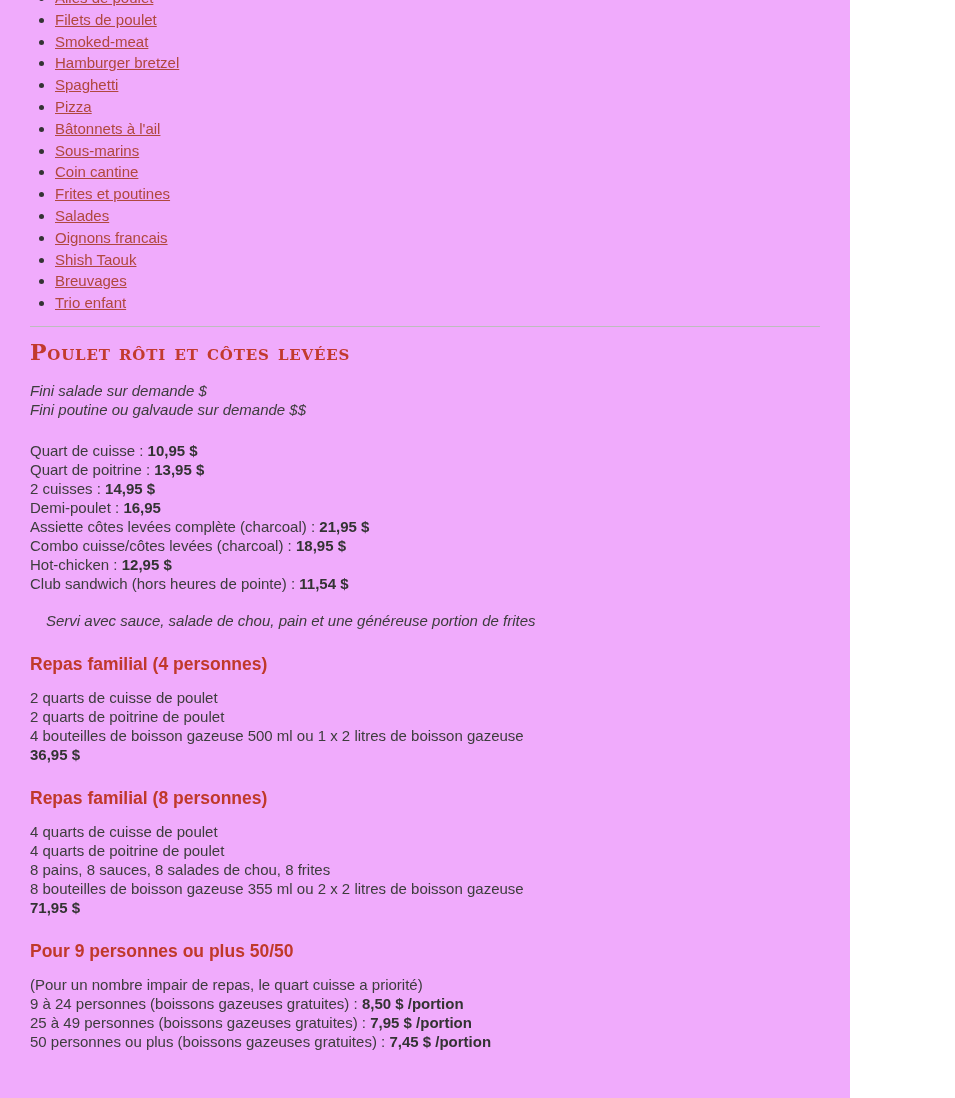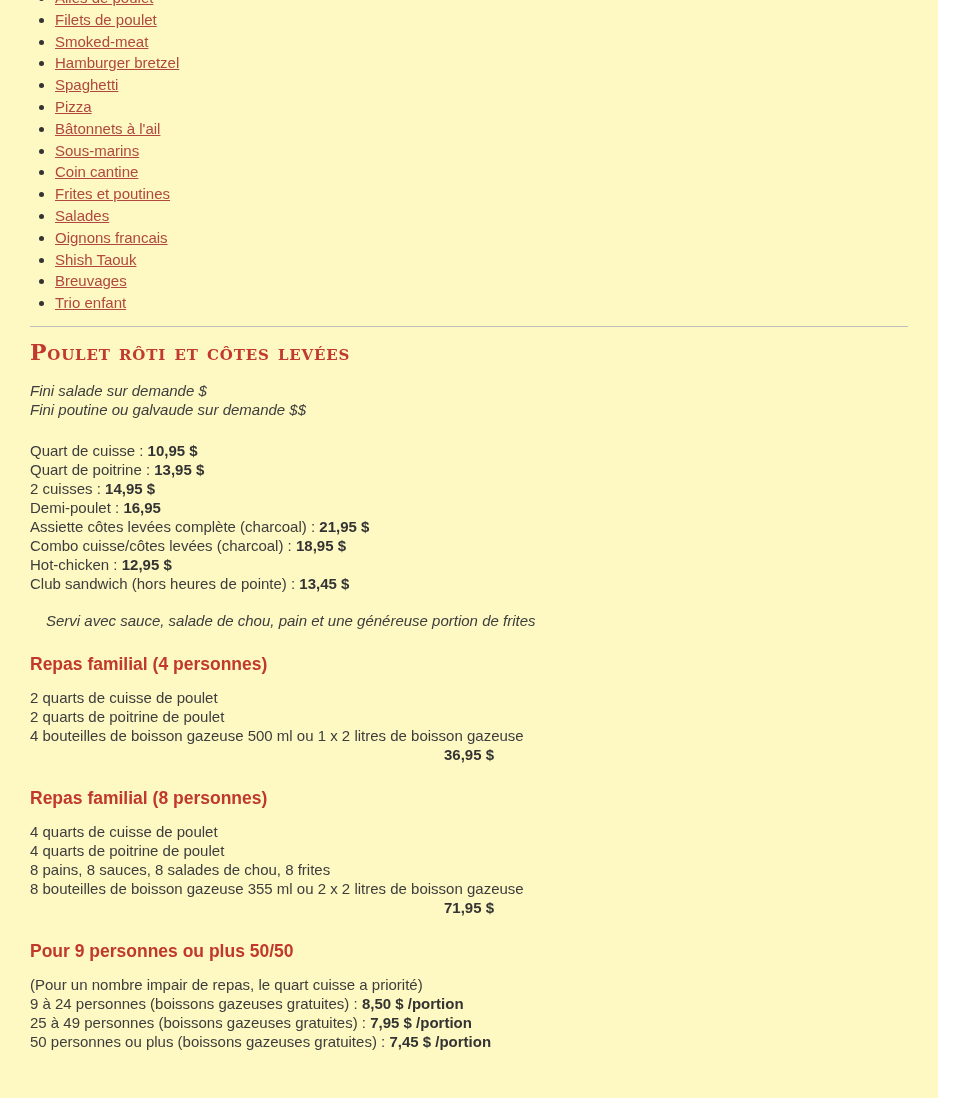--- a/index.html
+++ b/index.html
@@ -1,26 +1,26 @@
 <!DOCTYPE html>
 <html lang="fr"><head>
 <meta charset="utf-8">
 <style>
   html, body { margin: 0; padding: 0; background: #ffffff; }
   .page {
     position: relative;
-    width: 938px;
+    width: 850px;
     height: 1098px;
     overflow: hidden;
     box-sizing: border-box;
     padding: 0 30px;
     font-family: "Liberation Sans", "DejaVu Sans", sans-serif;
     font-size: 15px;
     color: #3d3d3d;
-    background: #fef9c3;
+    background: #f0abfc;
   }
 
   
   ul.toc {
     list-style: disc;
     margin: -13px 0 12px 0;
     padding-left: 25px;
   }
   ul.toc li {
     line-height: 21.8px;
@@ -59,21 +59,20 @@
 
   .menu-list { margin: 0 0 18px 0; }
   p.menu-line {
     margin: 0;
     line-height: 19px;
   }
   p.menu-line strong,
   p.meal-price {
     font-weight: bold;
     color: #333333;
-    text-align: center;
   }
 
   p.served-note {
     margin: 0 0 22px 16px;
     font-style: italic;
     line-height: 19px;
   }
 
   h2.sub-title {
     font-size: 17.5px;
@@ -123,21 +122,21 @@
   </div>
 
   <div class="menu-list">
     <p class="menu-line"><span>Quart de cuisse :</span> <strong>10,95 $</strong></p>
     <p class="menu-line"><span>Quart de poitrine :</span> <strong>13,95 $</strong></p>
     <p class="menu-line"><span>2 cuisses :</span> <strong>14,95 $</strong></p>
     <p class="menu-line"><span>Demi-poulet :</span> <strong>16,95</strong></p>
     <p class="menu-line"><span>Assiette côtes levées complète (charcoal) :</span> <strong>21,95 $</strong></p>
     <p class="menu-line"><span>Combo cuisse/côtes levées (charcoal) :</span> <strong>18,95 $</strong></p>
     <p class="menu-line"><span>Hot-chicken :</span> <strong>12,95 $</strong></p>
-    <p class="menu-line"><span>Club sandwich (hors heures de pointe) :</span> <strong>13,45 $</strong></p>
+    <p class="menu-line"><span>Club sandwich (hors heures de pointe) :</span> <strong>11,54 $</strong></p>
   </div>
 
   <p class="served-note">Servi avec sauce, salade de chou, pain et une généreuse portion de frites</p>
 
   <h2 class="sub-title">Repas familial (4 personnes)</h2>
   <div class="meal-block">
     <p>2 quarts de cuisse de poulet</p>
     <p>2 quarts de poitrine de poulet</p>
     <p>4 bouteilles de boisson gazeuse 500 ml ou 1 x 2 litres de boisson gazeuse</p>
     <p class="meal-price">36,95 $</p>

